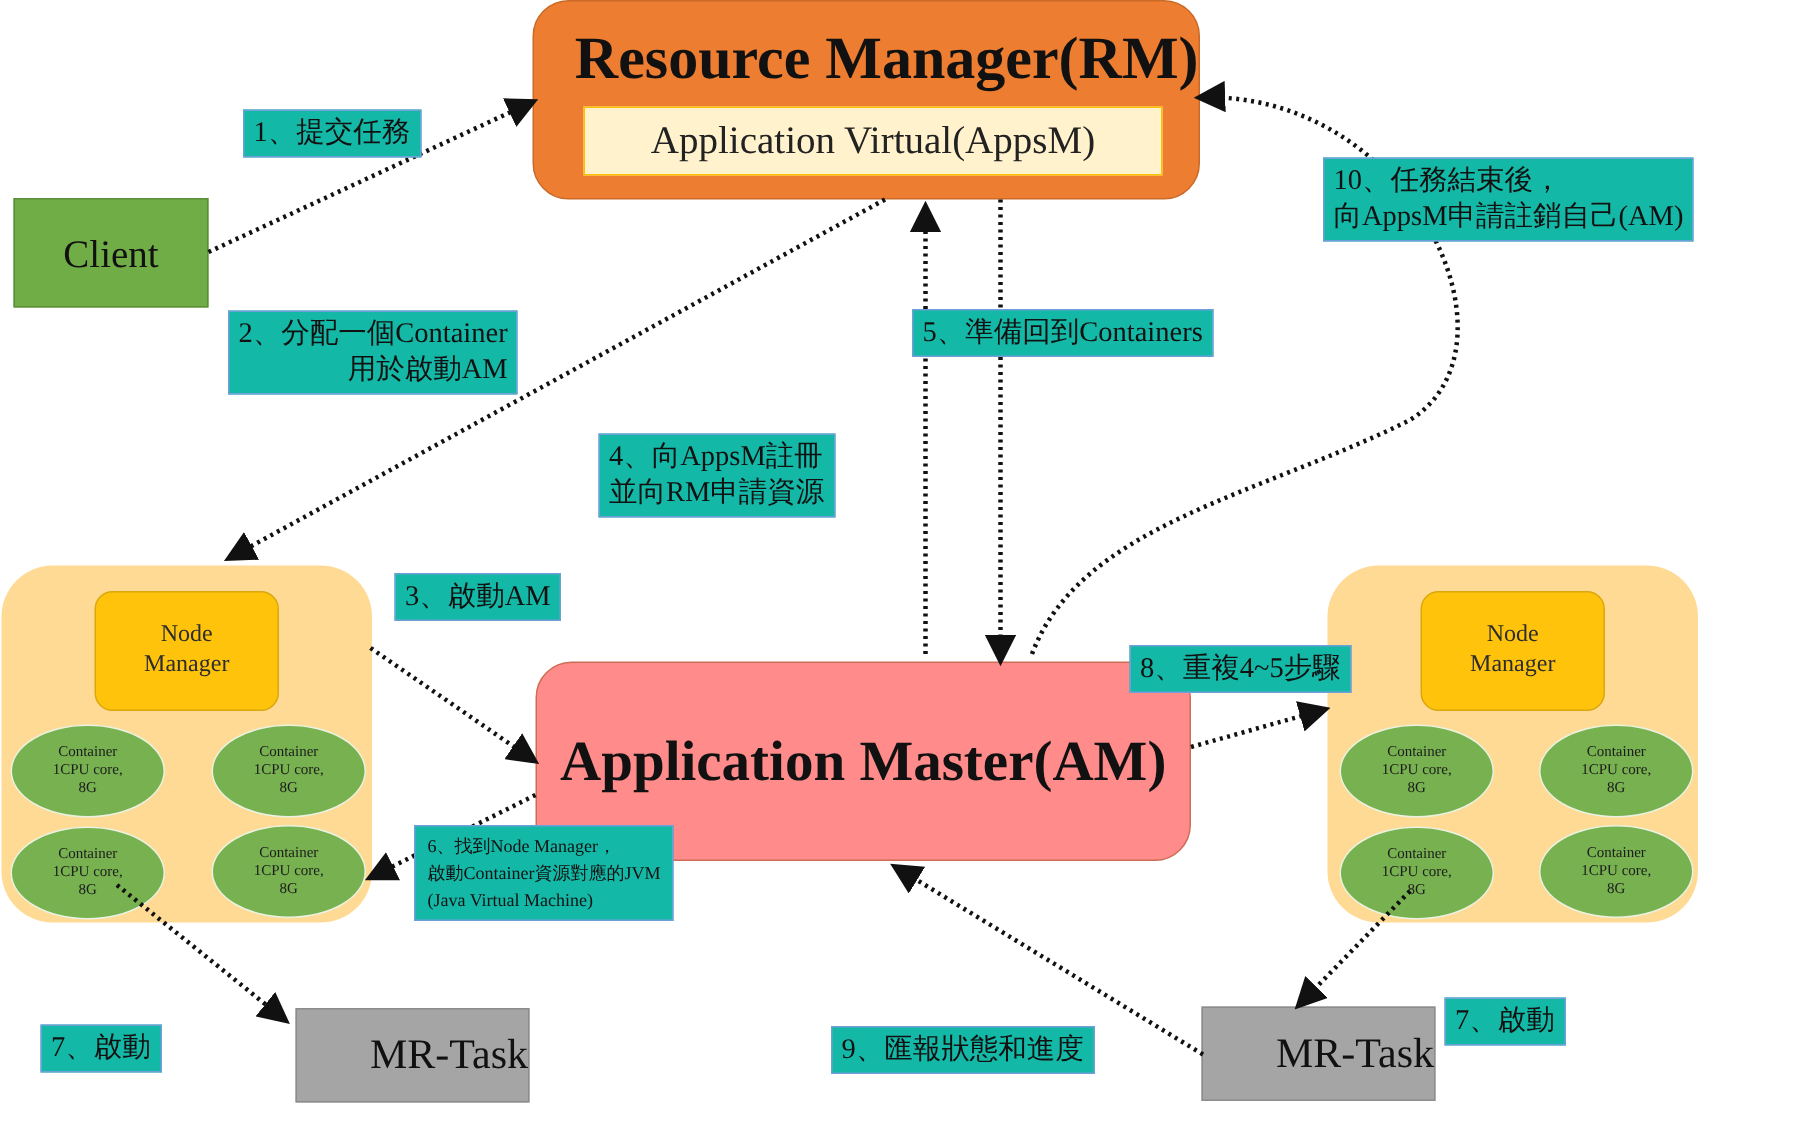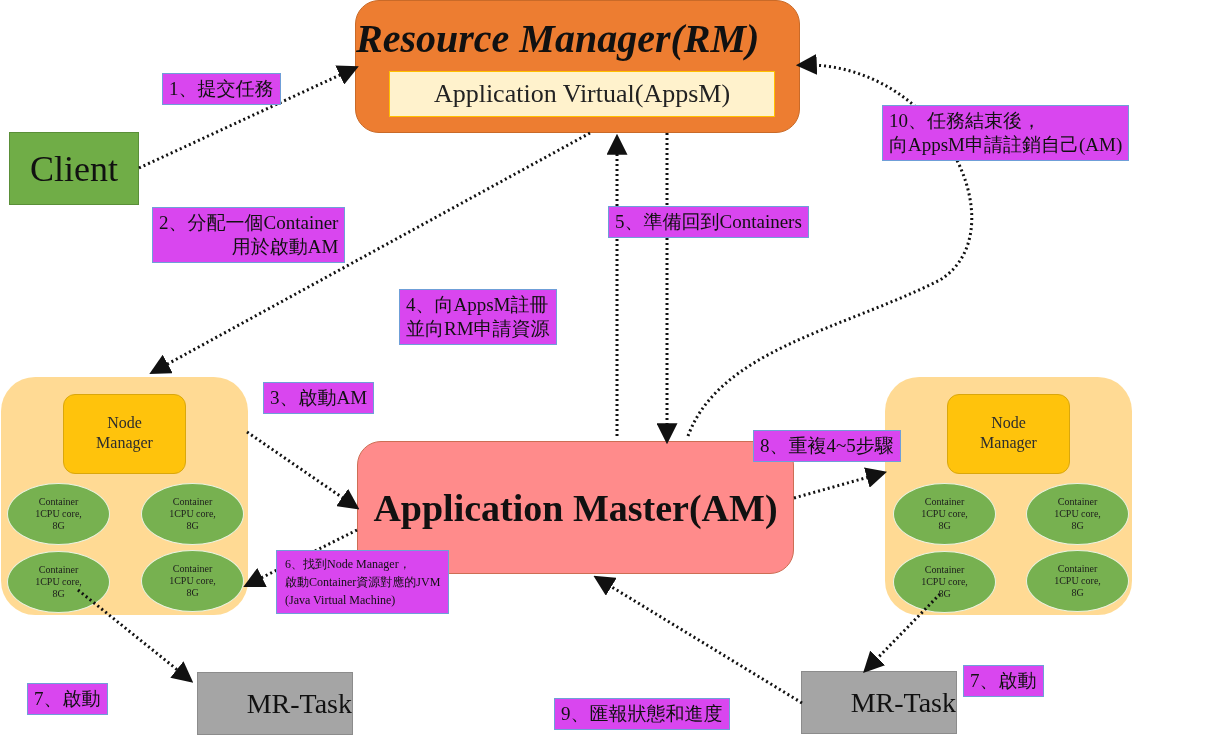--- a/index.html
+++ b/index.html
@@ -2,35 +2,35 @@
 <html><head>
 <meta charset="utf-8">
 <style>
   html, body { margin:0; padding:0; background:#ffffff; }
   body { width:1210px; height:751px; position:relative; overflow:hidden;
          font-family:"Liberation Serif","DejaVu Serif",serif; color:#111; }
   .abs { position:absolute; box-sizing:border-box; }
   svg#arrows { position:absolute; left:0; top:0; width:1210px; height:751px; pointer-events:none; z-index:5; }
   .rm { left:355px; top:0px; width:445px; height:133px; background:#ed7d31; border:1px solid #c96a28;
         border-radius:24px; z-index:2; }
-  .rm-title { left:0; top:14px; width:100%; text-align:left; font-weight:bold; font-size:40px; color:#111;font-style:italic; }
+  .rm-title { left:0; top:14px; width:100%; text-align:right; font-weight:bold; font-size:40px; color:#111; }
   .appsm { left:33px; top:70px; width:386px; height:46px; background:#fff2cc; border:1.5px solid #ffc000;
            text-align:center; font-size:26px; line-height:44px; color:#222; }
   .client { left:9px; top:132px; width:130px; height:73px; background:#70ad47; border:1px solid #5a8f38;
-            text-align:center; font-size:36px; line-height:73px; color:#111; z-index:2; }
+            text-align:center; font-size:26px; line-height:73px; color:#111; z-index:2; }
   .nodebox { width:247px; height:238px; background:#ffd98f; border-radius:34px; z-index:1; opacity:0.95; }
   .nm { width:123px; height:80px; background:#ffc000; border:1px solid #d9a300; border-radius:12px;
         text-align:center; font-size:16px; line-height:20px; padding-top:18px; color:#222; }
   .cont { width:103px; height:62px; background:#70ad47; border:1.5px solid #e9f2df; border-radius:50%;
           text-align:center; font-size:10px; line-height:12px; padding-top:12px; color:#111; }
   .am { left:357px; top:441px; width:437px; height:133px; background:#ff8b8b; border:1px solid #cd6e54;
         border-radius:24px; z-index:2; text-align:center; font-weight:bold; font-size:38px; line-height:133px; color:#111;font-family:Liberation Serif, serif; }
   .mrtask { width:156px; height:63px; background:#a5a5a5; border:1px solid #8c8c8c;
             text-align:right; font-size:28px; line-height:61px; color:#111; z-index:2; }
-  .lbl { background:#d946ef; border:1.5px solid #6f9fd8; font-size:19px; line-height:24px; padding:3px 6px;
+  .lbl { background:#14b8a6; border:1.5px solid #6f9fd8; font-size:19px; line-height:24px; padding:3px 6px;
          color:#111; white-space:nowrap; z-index:6; }
   .lbl .ln { display:block; }
   .lbl.small { font-size:12px; line-height:18px; padding:4px 8px; }
 </style>
 </head>
 <body>
 
 <svg id="arrows" viewBox="0 0 1210 751">
   <defs>
     <marker id="ah" viewBox="0 0 10 10" refX="8" refY="5" markerWidth="7" markerHeight="7" orient="auto-start-reverse">
@@ -142,19 +142,19 @@
 </div>
 <div class="abs lbl" style="left:27px; top:683px;">
   <span class="ln">7、啟動</span>
 </div>
 <div class="abs lbl" style="left:963px; top:665px;">
   <span class="ln">7、啟動</span>
 </div>
 <div class="abs lbl" style="left:753px; top:430px;">
   <span class="ln">8、重複4~5步驟</span>
 </div>
-<div class="abs lbl" style="left:554px; top:698px;">
+<div class="abs lbl" style="left:554px; top:684px;">
   <span class="ln">9、匯報狀態和進度</span>
 </div>
 <div class="abs lbl" style="left:882px; top:105px;">
   <span class="ln">10、任務結束後，</span>
   <span class="ln">向AppsM申請註銷自己(AM)</span>
 </div>
 
 </body></html>

